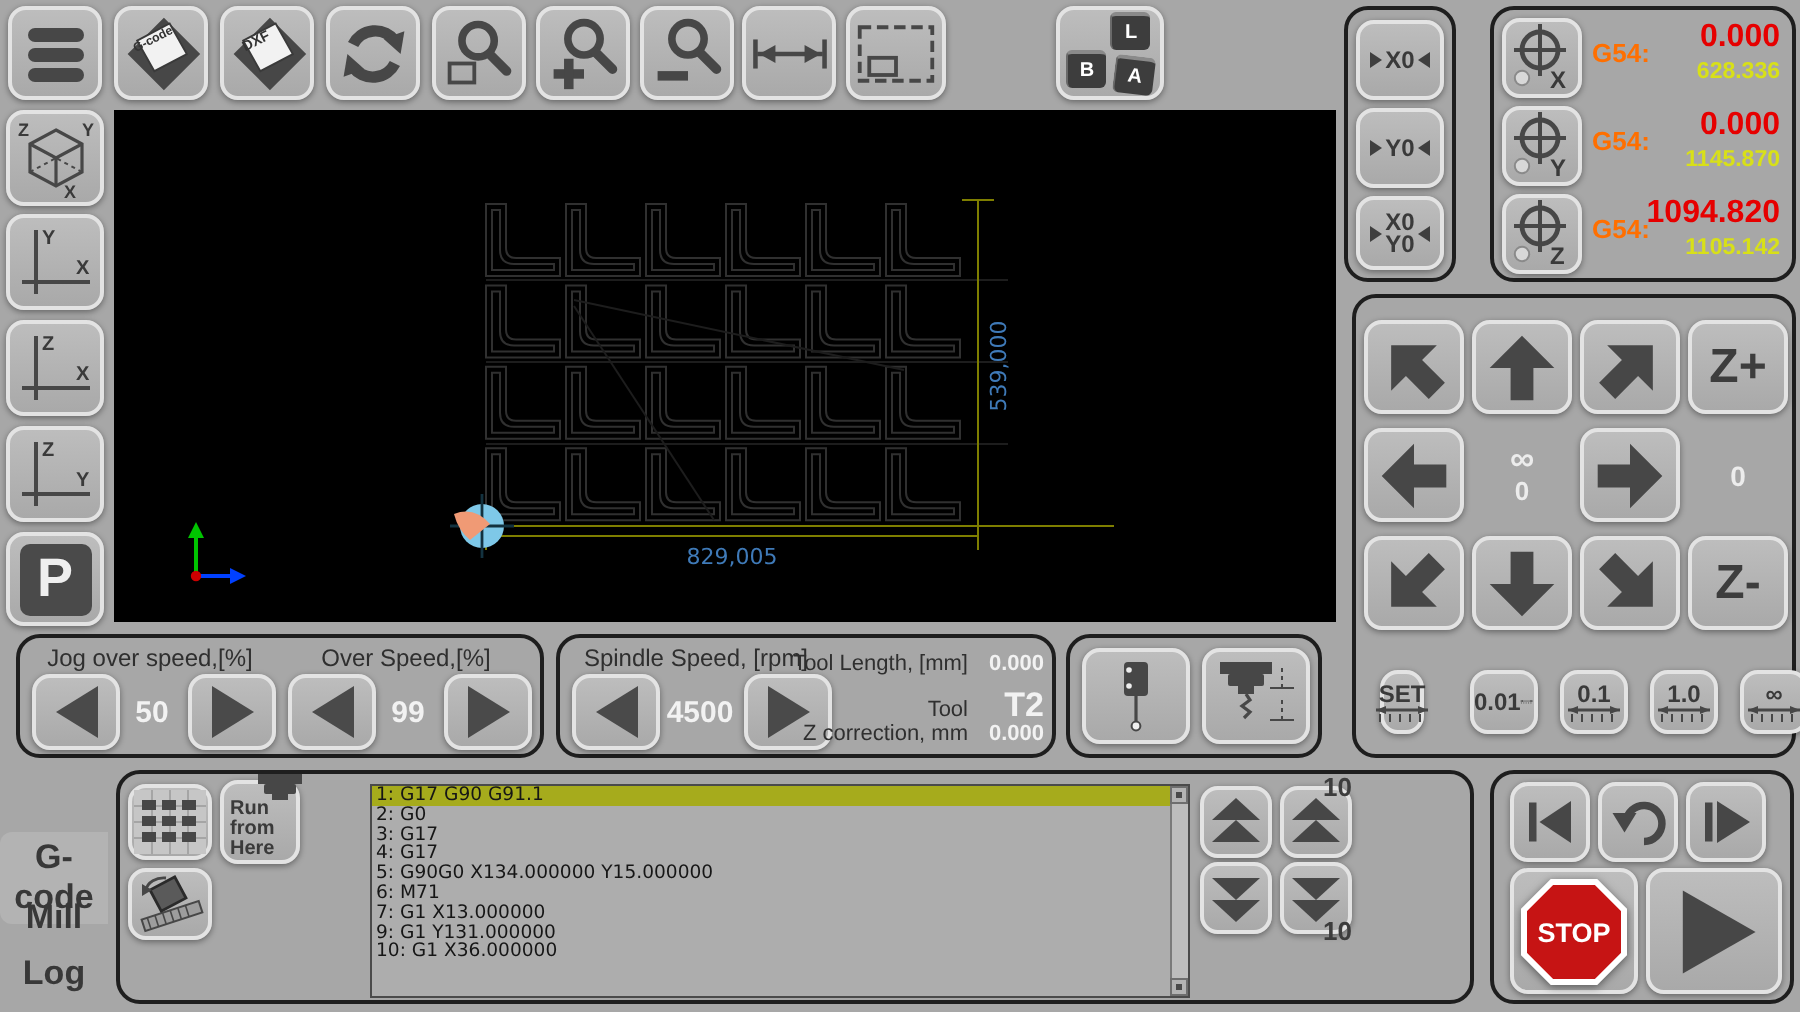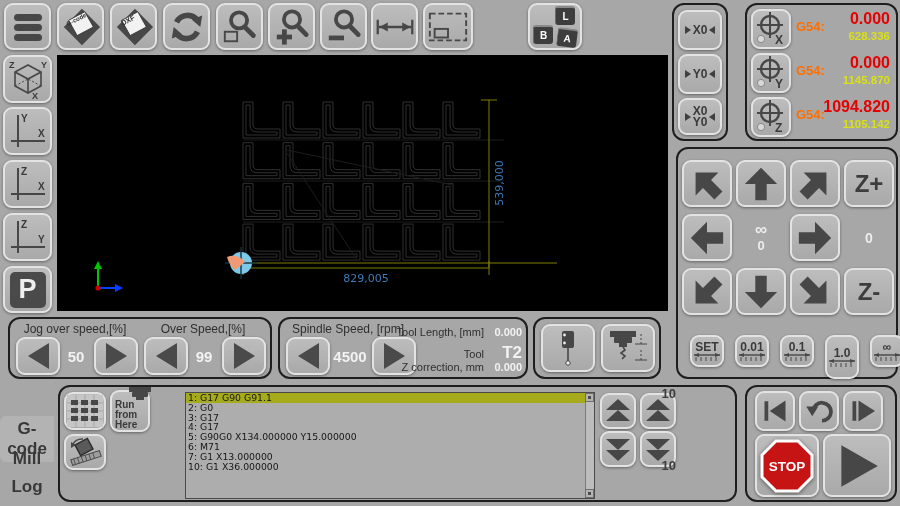--- a/index.html
+++ b/index.html
@@ -406,36 +406,36 @@
     </div>
     <div class="btn jog-arrow" style="left:112px;top:119px;width:50px;height:47px;">
       <svg viewBox="0 0 40 40">
           <polygon class="ic noline" points="20,3 37,20 26,20 26,37 14,37 14,20 3,20" transform="rotate(135 20 20)"></polygon>
         </svg>
     </div>
     <div class="btn" style="left:166px;top:119px;width:50px;height:47px;">
       <span class="zlab">Z-</span>
     </div>
 
-    <div class="btn" style="left:12px;top:186px;width:34px;height:32px;flex-direction:column;">
+    <div class="btn" style="left:12px;top:186px;width:22px;height:32px;flex-direction:column;">
       <span class="steplab">SET</span>
       <svg width="28" height="8" viewBox="0 0 28 8">
         <line class="ic" x1="1" y1="2" x2="27" y2="2" stroke-width="1.4"></line>
         <polygon class="ic noline" points="1,2 6,0 6,4"></polygon>
           <polygon class="ic noline" points="27,2 22,0 22,4"></polygon>
         <g class="ic" stroke-width="1">
             <line x1="3" y1="4" x2="3" y2="8"></line>
             <line x1="8" y1="4" x2="8" y2="8"></line>
             <line x1="13" y1="4" x2="13" y2="8"></line>
             <line x1="18" y1="4" x2="18" y2="8"></line>
             <line x1="23" y1="4" x2="23" y2="8"></line>
           </g>
       </svg>
     </div>
-    <div class="btn" style="left:57px;top:186px;width:34px;height:32px;flex-direction:column;text-align:center;">
+    <div class="btn" style="left:57px;top:186px;width:34px;height:32px;flex-direction:row;text-align:center;">
       <span class="steplab">0.01</span>
       <svg width="28" height="8" viewBox="0 0 28 8">
         <line class="ic" x1="1" y1="2" x2="27" y2="2" stroke-width="1.4"></line>
         <polygon class="ic noline" points="1,2 6,0 6,4"></polygon>
           <polygon class="ic noline" points="27,2 22,0 22,4"></polygon>
         <g class="ic" stroke-width="1">
             <line x1="3" y1="4" x2="3" y2="8"></line>
             <line x1="8" y1="4" x2="8" y2="8"></line>
             <line x1="13" y1="4" x2="13" y2="8"></line>
             <line x1="18" y1="4" x2="18" y2="8"></line>
@@ -451,21 +451,21 @@
           <polygon class="ic noline" points="27,2 22,0 22,4"></polygon>
         <g class="ic" stroke-width="1">
             <line x1="3" y1="4" x2="3" y2="8"></line>
             <line x1="8" y1="4" x2="8" y2="8"></line>
             <line x1="13" y1="4" x2="13" y2="8"></line>
             <line x1="18" y1="4" x2="18" y2="8"></line>
             <line x1="23" y1="4" x2="23" y2="8"></line>
           </g>
       </svg>
     </div>
-    <div class="btn" style="left:147px;top:186px;width:34px;height:44px;flex-direction:column;">
+    <div class="btn" style="left:147px;top:186px;width:34px;height:32px;flex-direction:column;">
       <span class="steplab">1.0</span>
       <svg width="28" height="8" viewBox="0 0 28 8">
         <line class="ic" x1="1" y1="2" x2="27" y2="2" stroke-width="1.4"></line>
         <polygon class="ic noline" points="1,2 6,0 6,4"></polygon>
           <polygon class="ic noline" points="27,2 22,0 22,4"></polygon>
         <g class="ic" stroke-width="1">
             <line x1="3" y1="4" x2="3" y2="8"></line>
             <line x1="8" y1="4" x2="8" y2="8"></line>
             <line x1="13" y1="4" x2="13" y2="8"></line>
             <line x1="18" y1="4" x2="18" y2="8"></line>
@@ -618,20 +618,21 @@
 
     <div class="gcode-list">
       <div class="lines">
           <div class="gline sel">1: G17 G90 G91.1</div>
           <div class="gline">2: G0</div>
           <div class="gline">3: G17</div>
           <div class="gline">4: G17</div>
           <div class="gline">5: G90G0 X134.000000 Y15.000000</div>
           <div class="gline">6: M71</div>
           <div class="gline">7: G1 X13.000000</div>
+          <div class="gline">9: G1 Y131.000000</div>
           <div class="gline">10: G1 X36.000000</div>
         </div>
       <div class="sbar">
         <div class="sbtn" style="top:0;"></div>
         <div class="sbtn" style="bottom:0;"></div>
       </div>
     </div>
 
     <div class="btn" style="left:540px;top:6px;width:36px;height:36px;">
       <svg width="26" height="26" viewBox="0 0 26 26">

